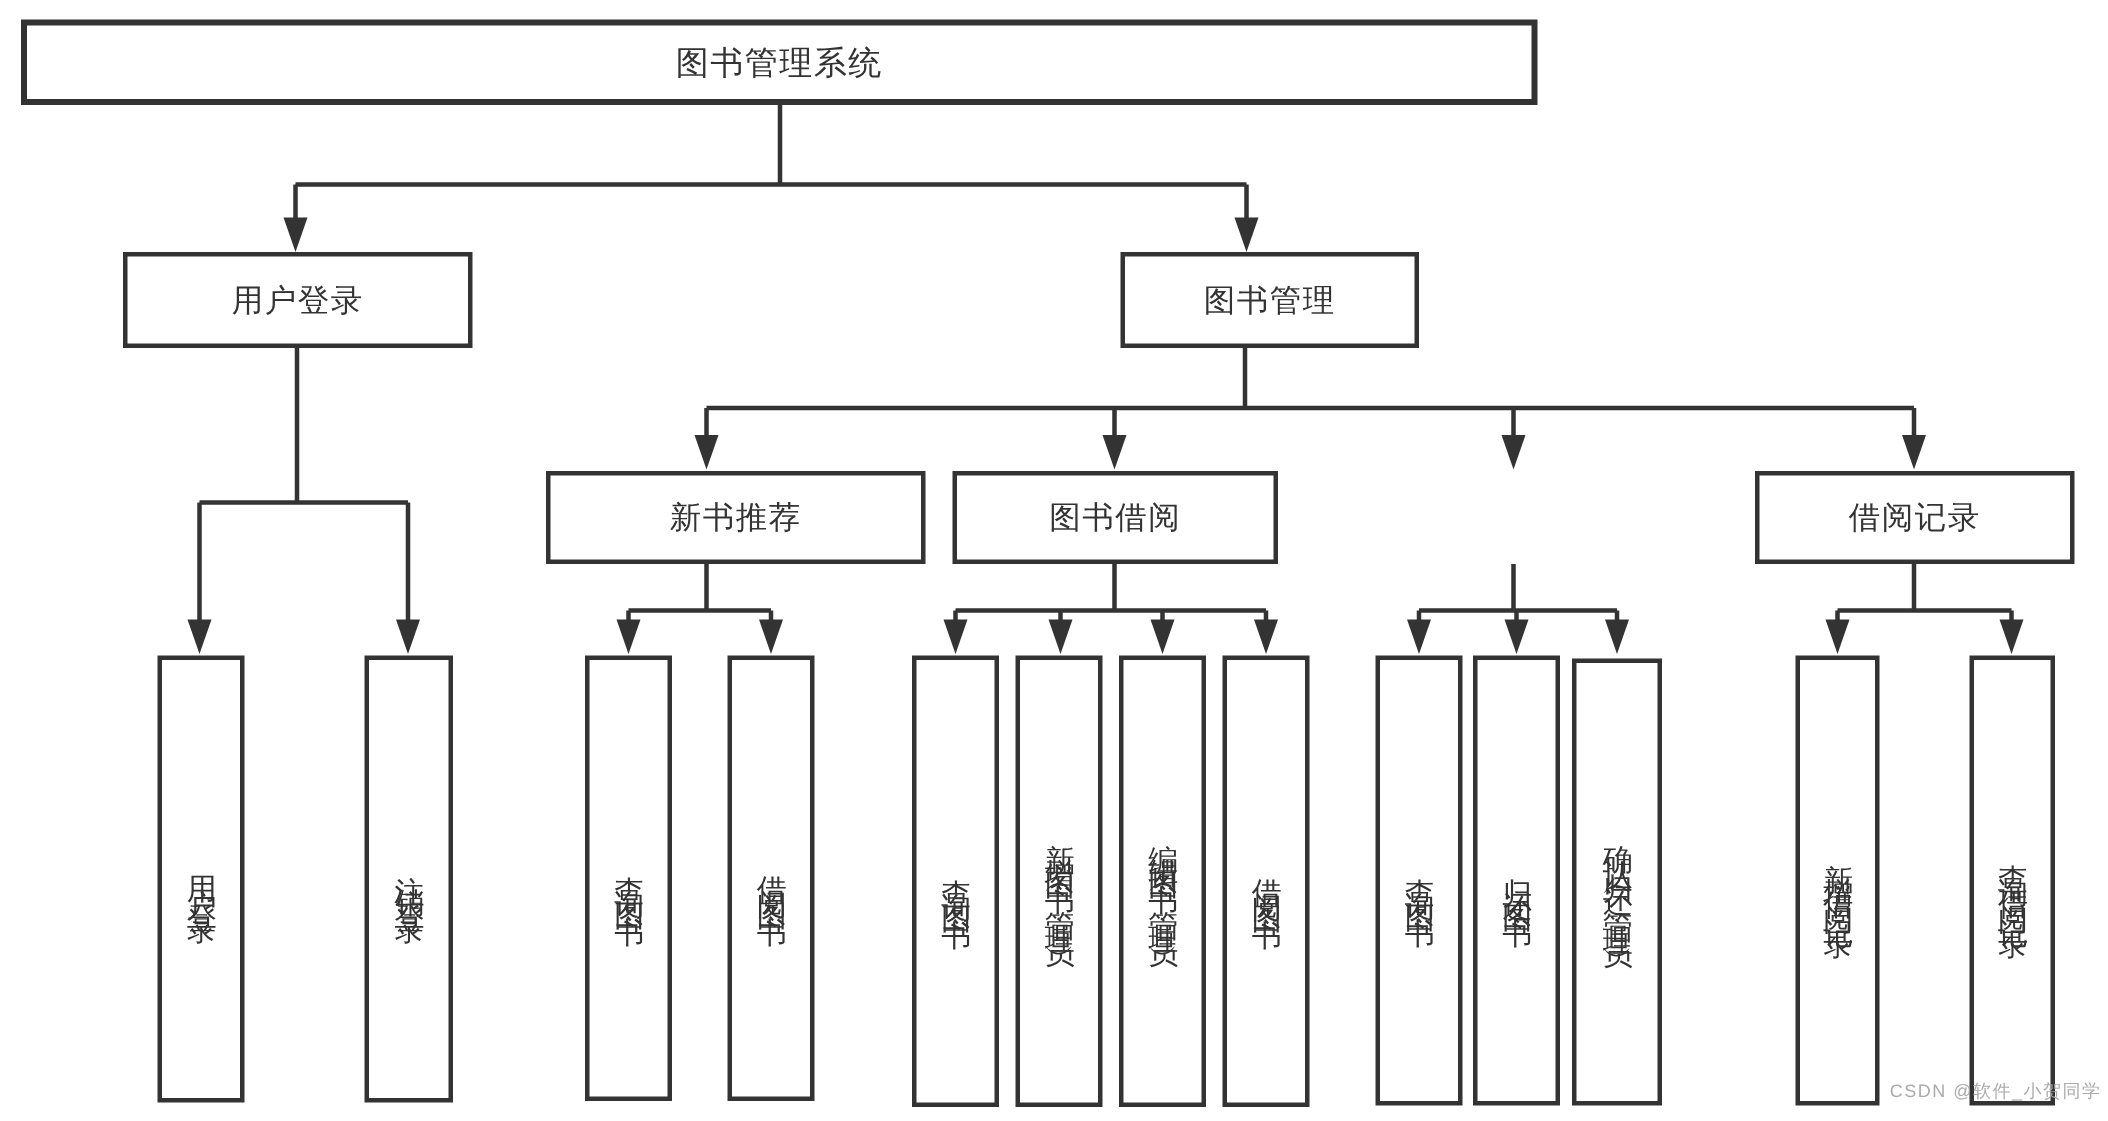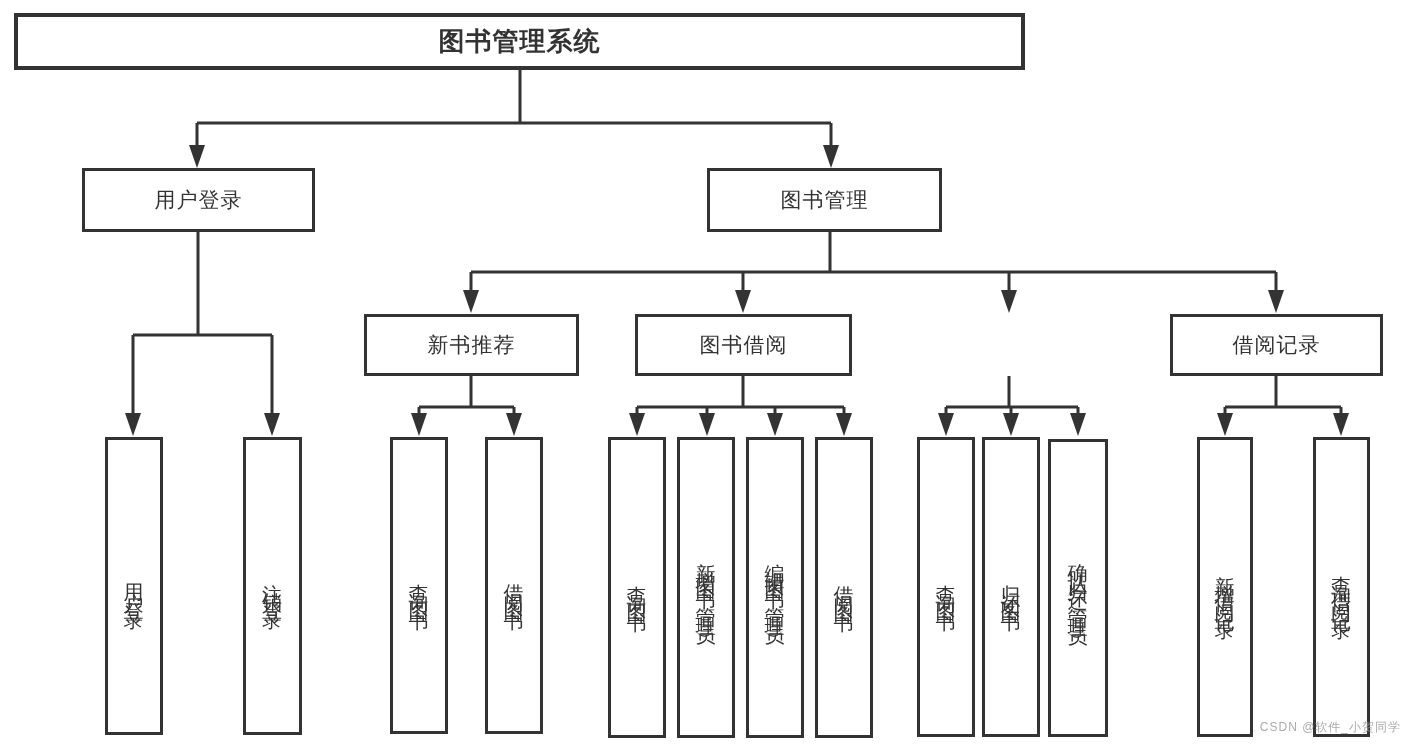--- a/index.html
+++ b/index.html
@@ -24,21 +24,21 @@
     box-sizing: border-box;
     background: #ffffff;
     border: 3px solid #333333;
     display: flex;
     align-items: center;
     justify-content: center;
     font-size: 21px;
     color: #333333;
     letter-spacing: 1px;
   }
-  .node.root { border-width: 4px; font-size: 26px; font-weight: bold; }
+  .node.root { border-width: 4px; font-size: 22px; }
   .node.vert { font-size: 20px; }
   .node.vert .vtext {
     display: inline-block;
     writing-mode: vertical-rl;
     text-orientation: mixed;
     line-height: 1;
     letter-spacing: 9px;
     white-space: nowrap;
   }
   .watermark {
@@ -92,25 +92,25 @@
     <polygon points="1333,413 1349,413 1341,436"></polygon>
   </svg>
 
   <div class="node root" style="left:14px; top:13px; width:1011px; height:57px;">
     <span>图书管理系统</span>
   </div>
 
   <div class="node" style="left:82px; top:168px; width:233px; height:64px;">
     <span>用户登录</span>
   </div>
-  <div class="node" style="left:707px; top:168px; width:235px; height:64px;">
+  <div class="node" style="left:747px; top:168px; width:199px; height:64px;">
     <span>图书管理</span>
   </div>
 
-  <div class="node" style="left:364px; top:314px; width:215px; height:62px;">
+  <div class="node" style="left:364px; top:314px; width:253px; height:62px;">
     <span>新书推荐</span>
   </div>
   <div class="node" style="left:635px; top:314px; width:217px; height:62px;justify-content:center;">
     <span>图书借阅</span>
   </div>
   <div class="node" style="left:1170px; top:314px; width:213px; height:62px;text-align:right;">
     <span>借阅记录</span>
   </div>
 
   <div class="node vert" style="left:105px; top:437px; width:58px; height:298px;">

